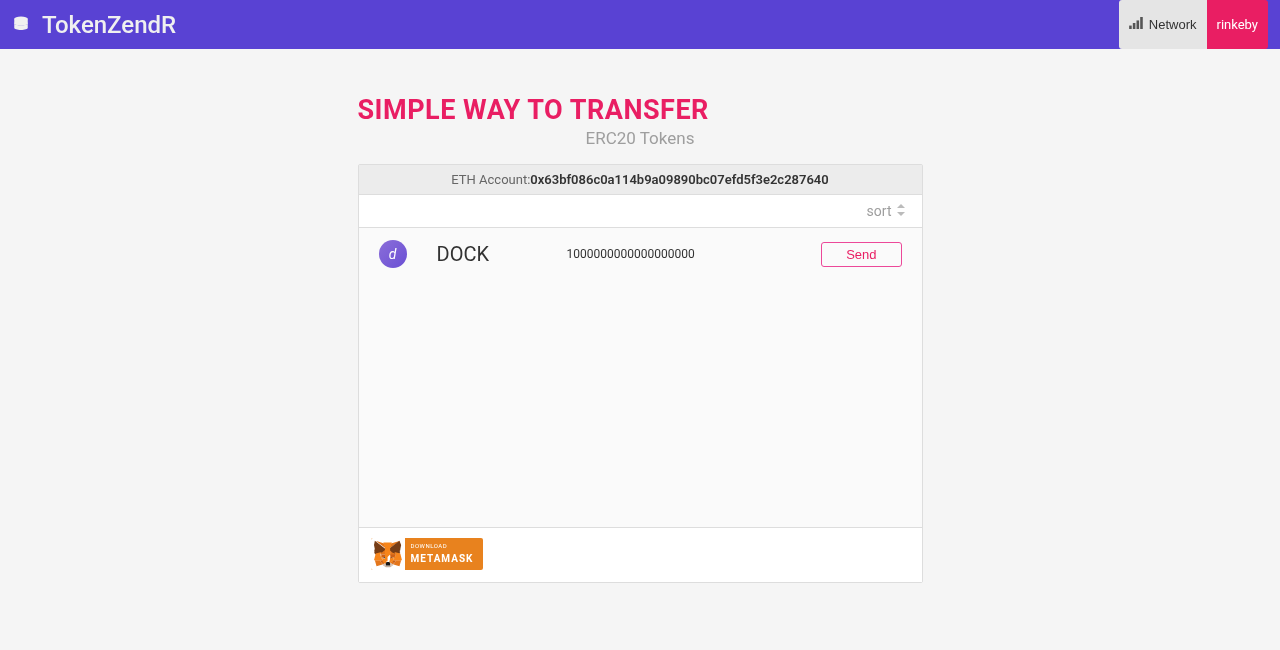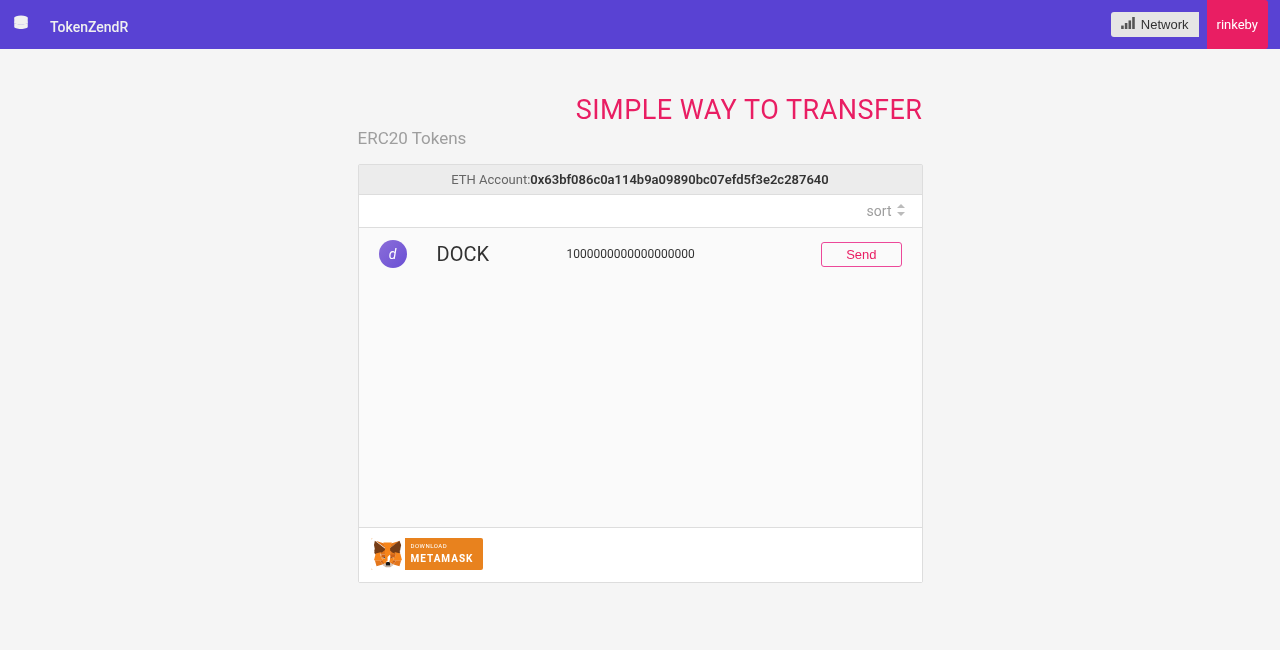--- a/index.html
+++ b/index.html
@@ -16,29 +16,28 @@
       height: 49px;
       display: flex;
       align-items: center;
       padding: 0 12px;
       justify-content: space-between;
     }
     .brand {
       display: flex;
       align-items: flex-end;
       color: #f0f0f0;
-      font-size: 14px;
+      font-size: 24px;
       font-weight: 500;
-      gap: 20px;
+      gap: 12px;
     }
     .brand svg { width: 18px; height: 18px; }
     .nav-right {
       display: flex;
-      align-items: center;
-      gap: 8px;
+      gap: 0;
     }
     .network-btn {
       background: #e5e5e5;
       color: #323232;
       border: none;
       padding: 5px 10px;
       font-size: 13px;
       border-radius: 3px 0 0 3px;
       display: flex;
       align-items: center;
@@ -51,28 +50,28 @@
       color: #fff;
       padding: 17px 10px;
       font-size: 13px;
       border-radius: 0 3px 3px 0;
     }
     .container {
       width: 565px;
       margin: 45px auto 0;
     }
     .title {
-      text-align: right;
+      text-align: left;
       color: #e91e63;
       font-size: 27px;
-      font-weight: 400;
+      font-weight: 700;
       letter-spacing: 0.5px;
     }
     .subtitle {
-      text-align: left;
+      text-align: center;
       color: #9e9e9e;
       font-size: 17px;
       font-weight: 400;
       margin-top: 2px;
     }
     .panel {
       margin-top: 16px;
       border: 1px solid #ddd;
       border-radius: 2px;
       background: #fff;

